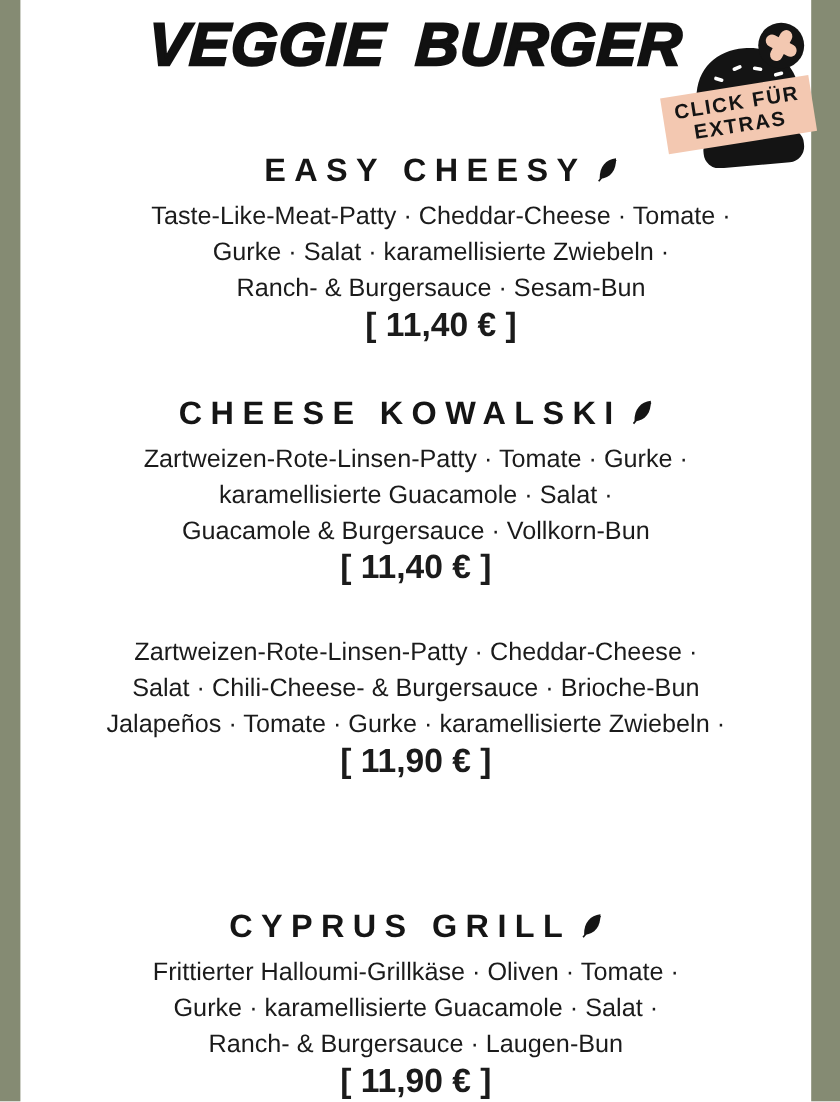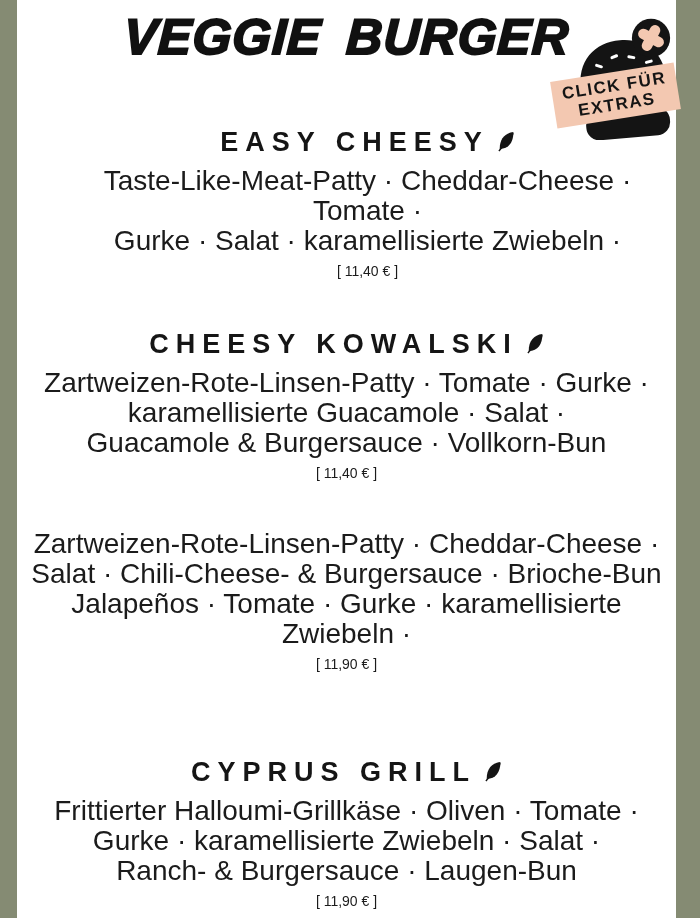--- a/index.html
+++ b/index.html
@@ -78,27 +78,28 @@
     white-space: nowrap;
   }
   .leaf {
     display: inline-block;
     width: 17px; height: 23px;
     margin-left: 9px;
     vertical-align: -2px;
     transform: rotate(3deg);
   }
   .menu-item p {
-    font-size: 28px;
+    font-size: 21px;
     line-height: 30px;
     color: #1b1b1b;
   }
   .menu-item .price {
-    font-size: 14px;
+    font-size: 28px;
     line-height: 30px;
+    font-weight: bold;
   }
   .pos-0 { top: 126px; padding-left: 42px; }
   .pos-1 { top: 328px; }
   .pos-2 { top: 529px; }
   .pos-3 { top: 756px; }
 </style>
 </head>
 <body>
 
 <div class="strip left"></div>
@@ -136,25 +137,26 @@
   </div>
 </div>
 
 <section class="menu-item pos-0">
   <h2><span>EASY CHEESY</span><svg class="leaf" viewBox="0 0 24 30" xmlns="http://www.w3.org/2000/svg">
         <path d="M21 1C9 3 2 12 3 26c13-1 19-11 18-25z" fill="#151515"></path>
         <path d="M2 29C8 21 14 13 21 3" stroke="#151515" stroke-width="2" fill="none"></path>
       </svg></h2>
   <p>Taste-Like-Meat-Patty · Cheddar-Cheese · Tomate ·</p>
   <p>Gurke · Salat · karamellisierte Zwiebeln ·</p>
+  <p>Ranch- &amp; Burgersauce · Sesam-Bun</p>
   <p class="price">[ 11,40 € ]</p>
 </section>
 
 <section class="menu-item pos-1">
-  <h2><span>CHEESY KOWALSKI</span><svg class="leaf" viewBox="0 0 24 30" xmlns="http://www.w3.org/2000/svg">
+  <h2><span>CHEESE KOWALSKI</span><svg class="leaf" viewBox="0 0 24 30" xmlns="http://www.w3.org/2000/svg">
         <path d="M21 1C9 3 2 12 3 26c13-1 19-11 18-25z" fill="#151515"></path>
         <path d="M2 29C8 21 14 13 21 3" stroke="#151515" stroke-width="2" fill="none"></path>
       </svg></h2>
   <p>Zartweizen-Rote-Linsen-Patty · Tomate · Gurke ·</p>
   <p>karamellisierte Guacamole · Salat ·</p>
   <p>Guacamole &amp; Burgersauce · Vollkorn-Bun</p>
   <p class="price">[ 11,40 € ]</p>
 </section>
 
 <section class="menu-item pos-2">
@@ -163,16 +165,16 @@
   <p>Jalapeños · Tomate · Gurke · karamellisierte Zwiebeln ·</p>
   <p class="price">[ 11,90 € ]</p>
 </section>
 
 <section class="menu-item pos-3">
   <h2><span>CYPRUS GRILL</span><svg class="leaf" viewBox="0 0 24 30" xmlns="http://www.w3.org/2000/svg">
         <path d="M21 1C9 3 2 12 3 26c13-1 19-11 18-25z" fill="#151515"></path>
         <path d="M2 29C8 21 14 13 21 3" stroke="#151515" stroke-width="2" fill="none"></path>
       </svg></h2>
   <p>Frittierter Halloumi-Grillkäse · Oliven · Tomate ·</p>
-  <p>Gurke · karamellisierte Zwiebeln · Salat ·</p>
+  <p>Gurke · karamellisierte Guacamole · Salat ·</p>
   <p>Ranch- &amp; Burgersauce · Laugen-Bun</p>
   <p class="price">[ 11,90 € ]</p>
 </section>
 
 </body></html>

